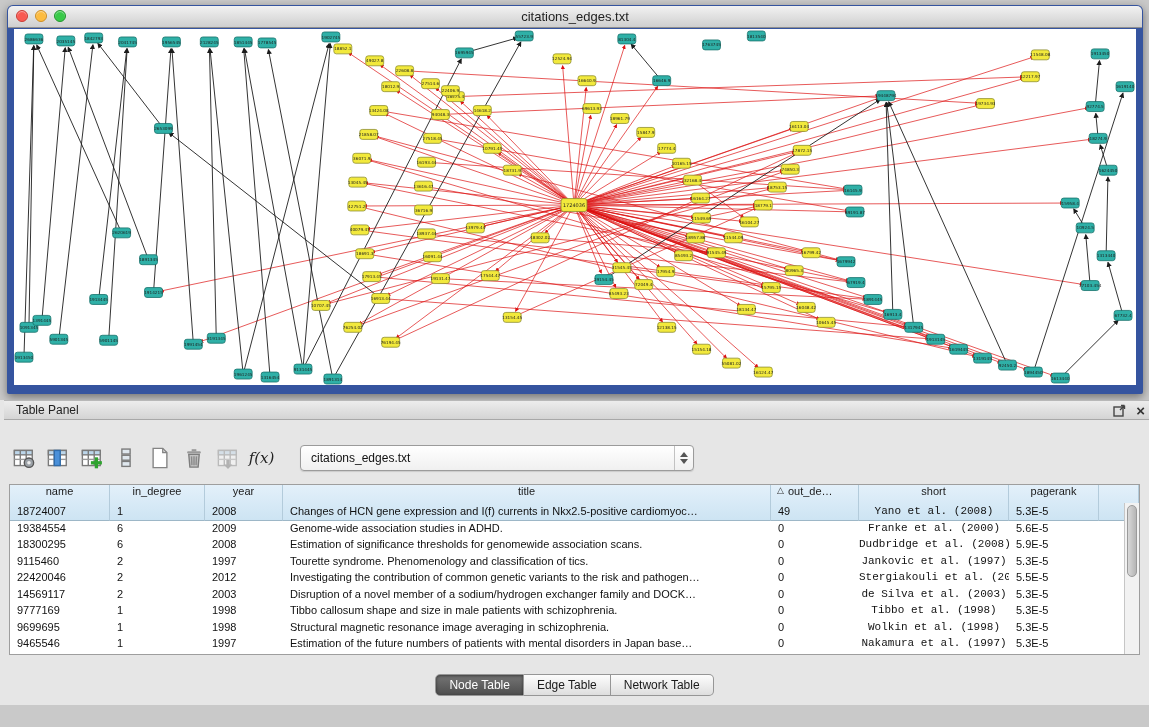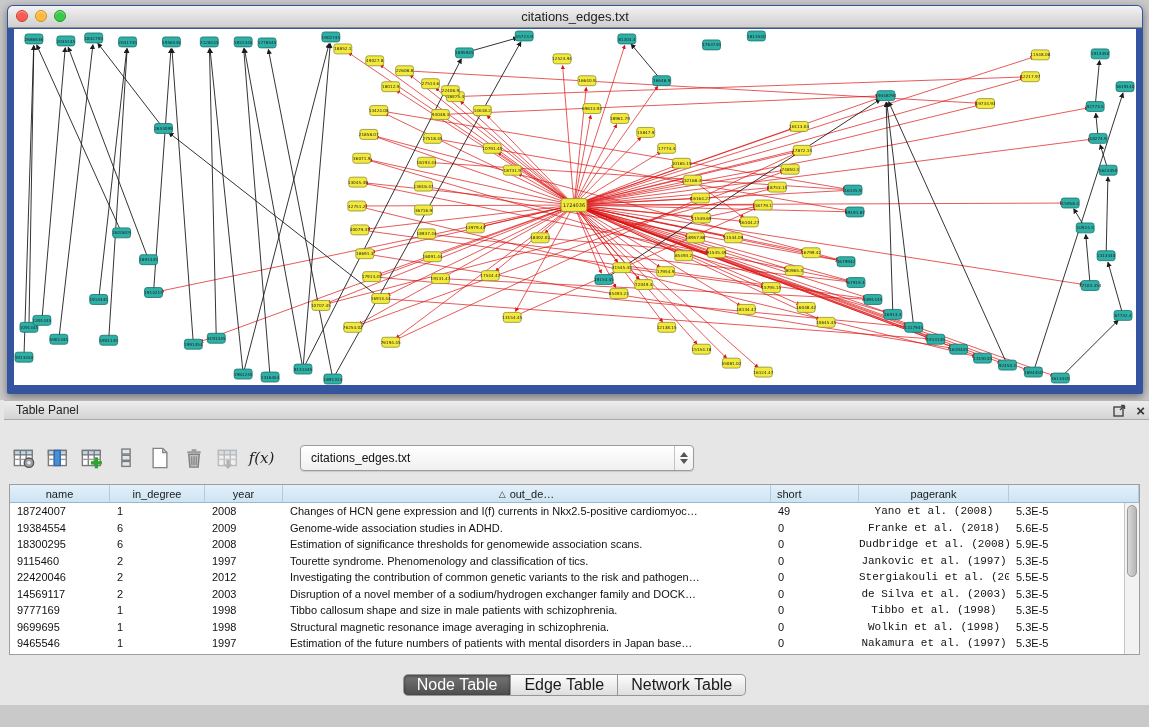--- a/index.html
+++ b/index.html
@@ -37,23 +37,23 @@
   .fx{font-family:"DejaVu Serif",serif;font-style:italic;font-size:15px;color:#222;}
   .combo{margin-left:18px;width:392px;height:24px;border:1px solid #9b9b9b;border-radius:4px;
     background:linear-gradient(#ffffff,#f0f0f0);display:flex;align-items:center;box-shadow:0 1px 1px rgba(0,0,0,.12);}
   .combo-value{flex:1;font-size:12px;color:#111;padding-left:10px;white-space:nowrap;overflow:hidden;}
   .combo-stepper{width:18px;height:100%;display:flex;flex-direction:column;align-items:center;justify-content:center;border-left:1px solid #c2c2c2;}
   .combo-stepper .up{width:0;height:0;border-left:4px solid transparent;border-right:4px solid transparent;border-bottom:5px solid #555;margin-bottom:2px;}
   .combo-stepper .dn{width:0;height:0;border-left:4px solid transparent;border-right:4px solid transparent;border-top:5px solid #555;}
 
   .table-wrap{position:absolute;left:9px;right:9px;top:84px;bottom:50px;background:#fff;border:1px solid #9e9e9e;overflow:hidden;}
   .thead{display:flex;height:18px;}
-  .hc{box-sizing:border-box;height:18px;background:linear-gradient(#e3f0fa,#cde4f3);
+  .hc{box-sizing:border-box;height:36px;background:linear-gradient(#e3f0fa,#cde4f3);
     border-right:1px solid #b3cbdb;border-bottom:1px solid #9db7c7;font-size:11px;color:#1a1a1a;
-    display:flex;align-items:center;justify-content:center;white-space:nowrap;overflow:hidden;}
+    display:flex;justify-content:center;white-space:nowrap;overflow:hidden;}
   .hc .sort{margin-right:4px;font-size:9px;color:#333;}
   .hc:nth-child(1){width:100px;}
   .hc:nth-child(2){width:95px;}
   .hc:nth-child(3){width:78px;}
   .hc:nth-child(4){width:488px;}
   .hc:nth-child(5){width:88px;justify-content:flex-start;padding-left:6px;}
   .hc:nth-child(6){width:150px;}
   .hc:nth-child(7){width:90px;}
   .hc.filler{flex:1;}
   .tbody{position:absolute;left:0;right:15px;top:18px;bottom:0;overflow:hidden;}
@@ -63,21 +63,21 @@
   .tc:nth-child(2){width:95px;}
   .tc:nth-child(3){width:78px;}
   .tc:nth-child(4){width:488px;}
   .tc:nth-child(5){width:88px;}
   .tc:nth-child(6){width:150px;text-align:center;padding-left:0;font-family:Liberation Mono, monospace;}
   .tc:nth-child(7){width:90px;}
   .vscroll{position:absolute;right:0;top:18px;bottom:0;width:15px;background:#f2f2f2;border-left:1px solid #c6c6c6;box-sizing:border-box;}
   .vscroll .thumb{margin:2px 2px;width:10px;height:72px;border-radius:6px;background:linear-gradient(90deg,#d8d8d8,#b5b5b5);border:1px solid #9a9a9a;box-sizing:border-box;}
 
   .tabs{position:absolute;left:0;bottom:9px;width:100%;display:flex;justify-content:center;}
-  .tab{height:20px;line-height:20px;padding:0 13px;font-size:16px;color:#1a1a1a;
+  .tab{height:20px;line-height:20px;padding:0 13px;font-size:12px;color:#1a1a1a;
     background:linear-gradient(#fdfdfd,#dedede);border:1px solid #969696;border-left-width:0;}
   .tab:first-child{border-left-width:1px;border-radius:5px 0 0 5px;}
   .tab:last-child{border-radius:0 5px 5px 0;}
   .tab.sel{background:linear-gradient(#757575,#4e4e4e);color:#fff;box-shadow:inset 0 1px 3px rgba(0,0,0,.5);}
 
   .status-bar{position:absolute;left:0;bottom:0;width:100%;height:22px;
     background:linear-gradient(#e2e2e2,#cccccc);border-top:1px solid #a8a8a8;box-sizing:border-box;
     display:flex;align-items:center;justify-content:flex-end;}
   .mem-label{font-size:11px;color:#222;margin-right:8px;}
   .mem-dot{width:12px;height:12px;border-radius:50%;margin-right:12px;
@@ -870,20 +870,23 @@
           <div class="hc">
             <span>name</span>
           </div>
           <div class="hc">
             <span>in_degree</span>
           </div>
           <div class="hc">
             <span>year</span>
           </div>
           <div class="hc">
+            <span>title</span>
+          </div>
+          <div class="hc">
             <span class="sort">△</span>
             <span>out_de…</span>
           </div>
           <div class="hc">
             <span>short</span>
           </div>
           <div class="hc">
             <span>pagerank</span>
           </div>
           <div class="hc filler"></div>
@@ -897,21 +900,21 @@
             <div class="tc">49</div>
             <div class="tc">Yano et al. (2008)</div>
             <div class="tc">5.3E-5</div>
           </div>
           <div class="tr">
             <div class="tc">19384554</div>
             <div class="tc">6</div>
             <div class="tc">2009</div>
             <div class="tc">Genome-wide association studies in ADHD.</div>
             <div class="tc">0</div>
-            <div class="tc">Franke et al. (2018)</div>
+            <div class="tc">Franke et al. (2000)</div>
             <div class="tc">5.6E-5</div>
           </div>
           <div class="tr">
             <div class="tc">18300295</div>
             <div class="tc">6</div>
             <div class="tc">2008</div>
             <div class="tc">Estimation of significance thresholds for genomewide association scans.</div>
             <div class="tc">0</div>
             <div class="tc">Dudbridge et al. (2008)</div>
             <div class="tc">5.9E-5</div>

